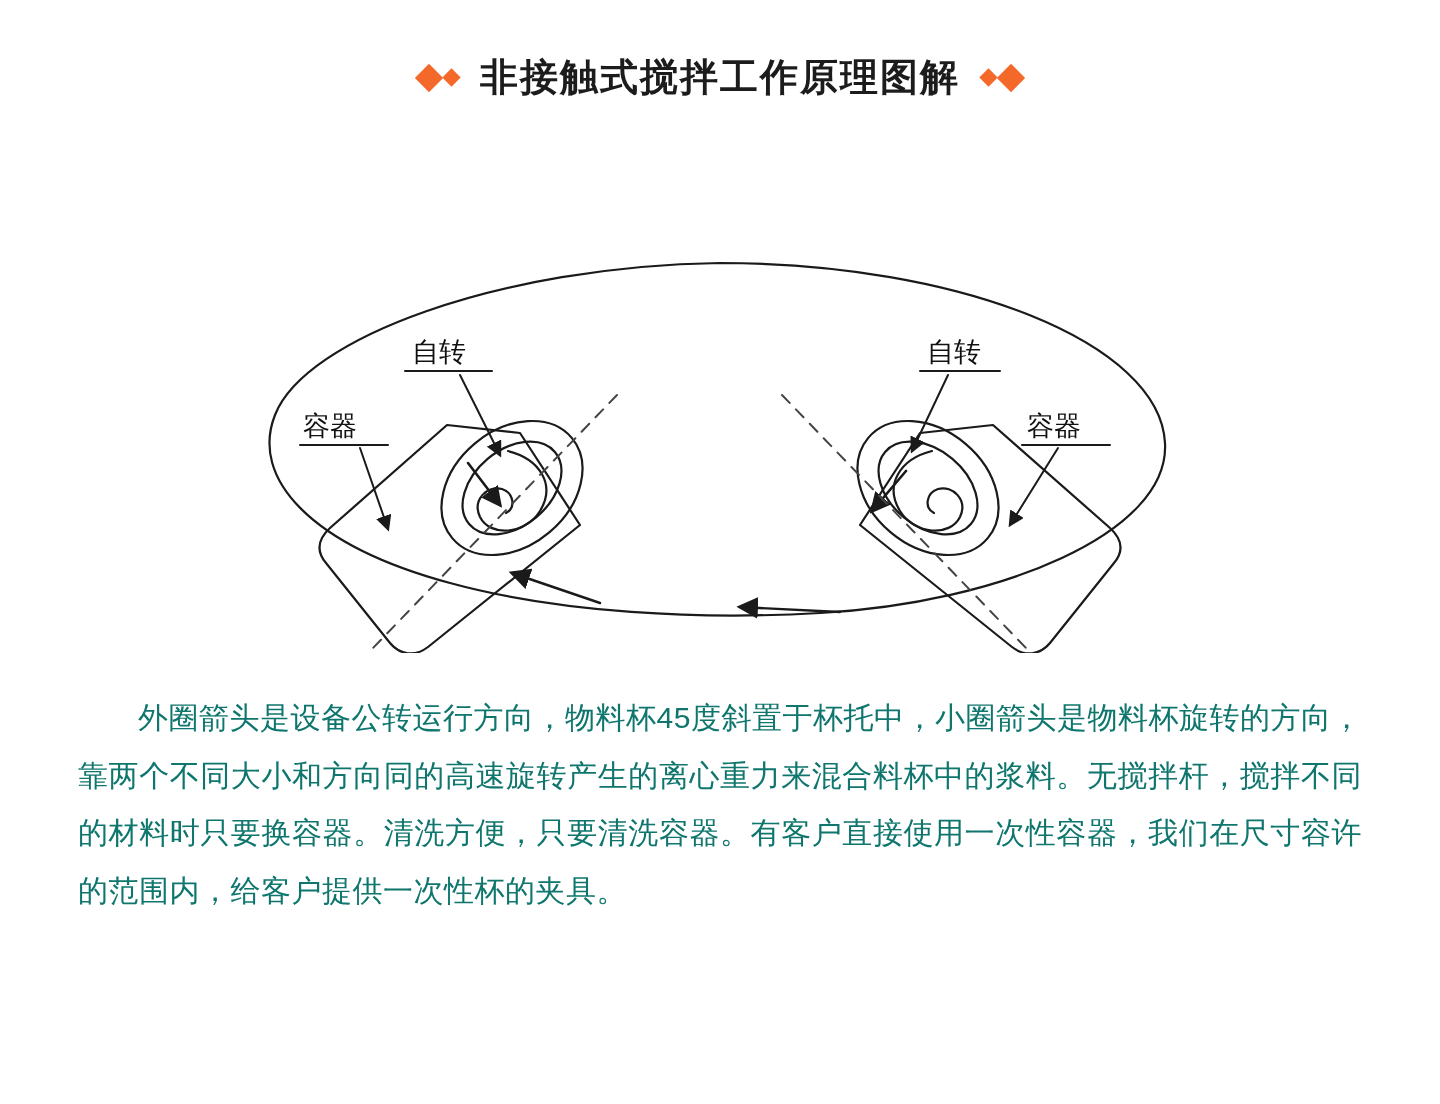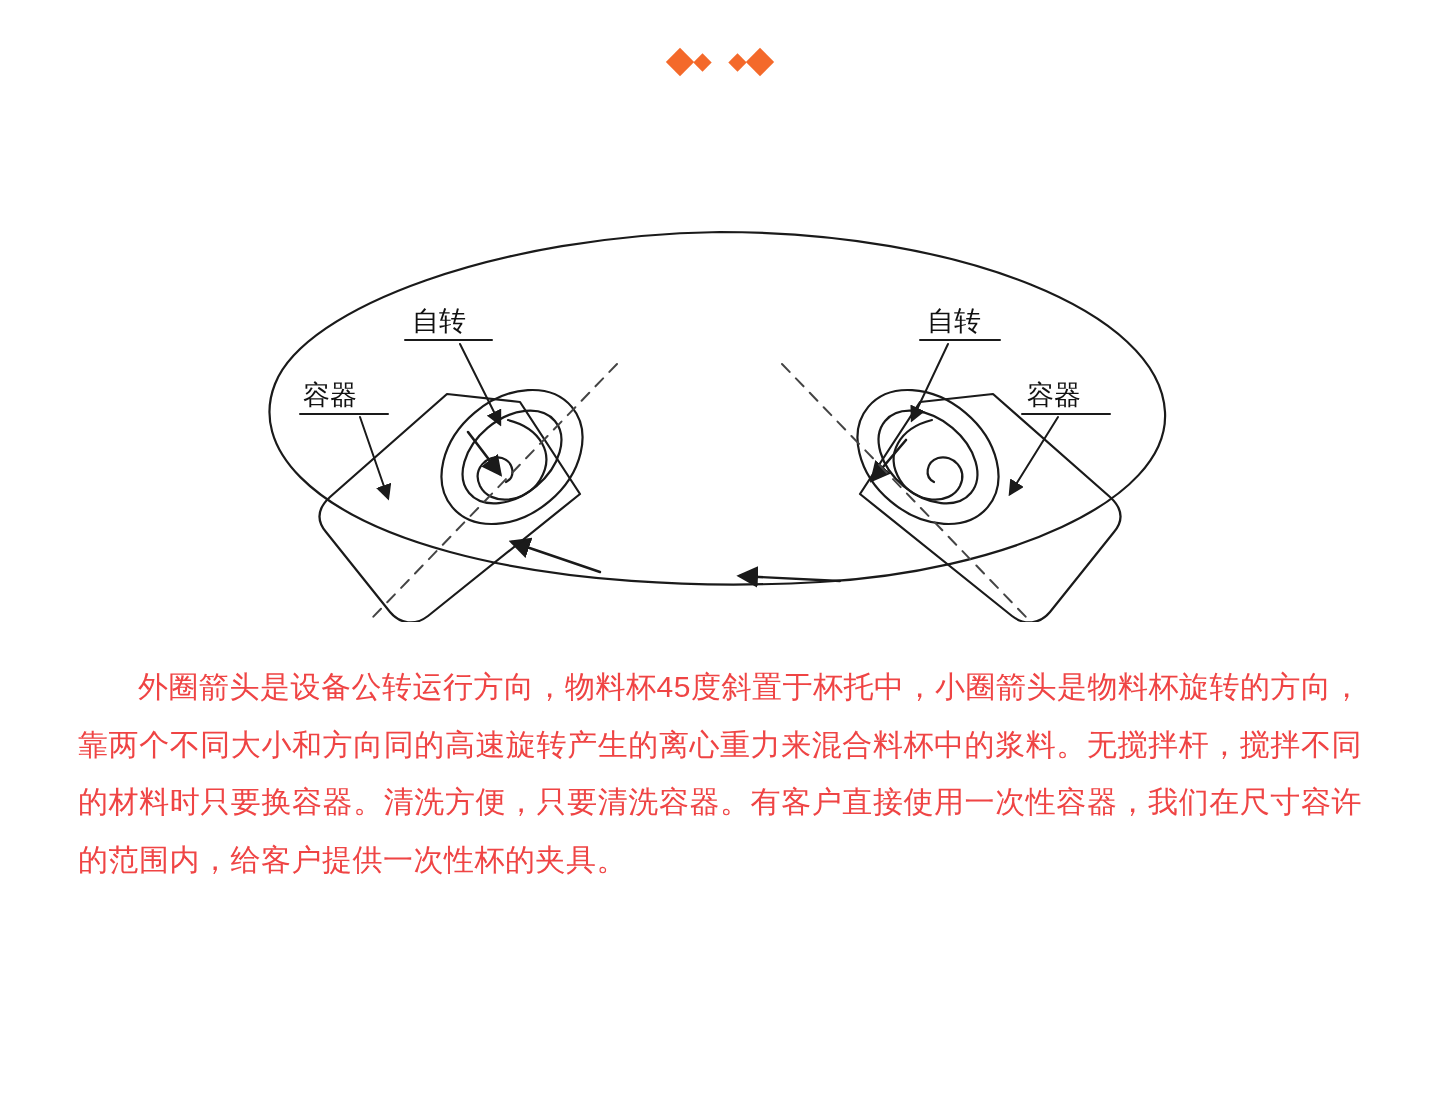--- a/index.html
+++ b/index.html
@@ -63,34 +63,35 @@
     font-size: 27px;
     fill: #111;
   }
 
   
   .body-copy {
     margin: 36px 78px 0 78px;
     width: 1284px;
     font-size: 30px;
     line-height: 1.92;
-    color: #ef4444;
+    color: #0f766e;
     text-align: justify;
     text-indent: 2em;
     letter-spacing: 0.5px;
   }
 </style>
 </head>
 <body>
 
 <div class="title-row">
   <span class="diamond-pair">
     <span class="diamond"></span>
     <span class="diamond small"></span>
   </span>
+  <span class="title-text">非接触式搅拌工作原理图解</span>
   <span class="diamond-pair">
     <span class="diamond small"></span>
     <span class="diamond"></span>
   </span>
 </div>
 
 <div class="diagram-wrap">
   <svg width="1440" height="520" viewBox="0 0 1440 520" xmlns="http://www.w3.org/2000/svg">
     <defs>
       <marker id="arrowSolid" viewBox="0 0 12 12" refX="10" refY="6" markerWidth="9" markerHeight="9" orient="auto-start-reverse">

